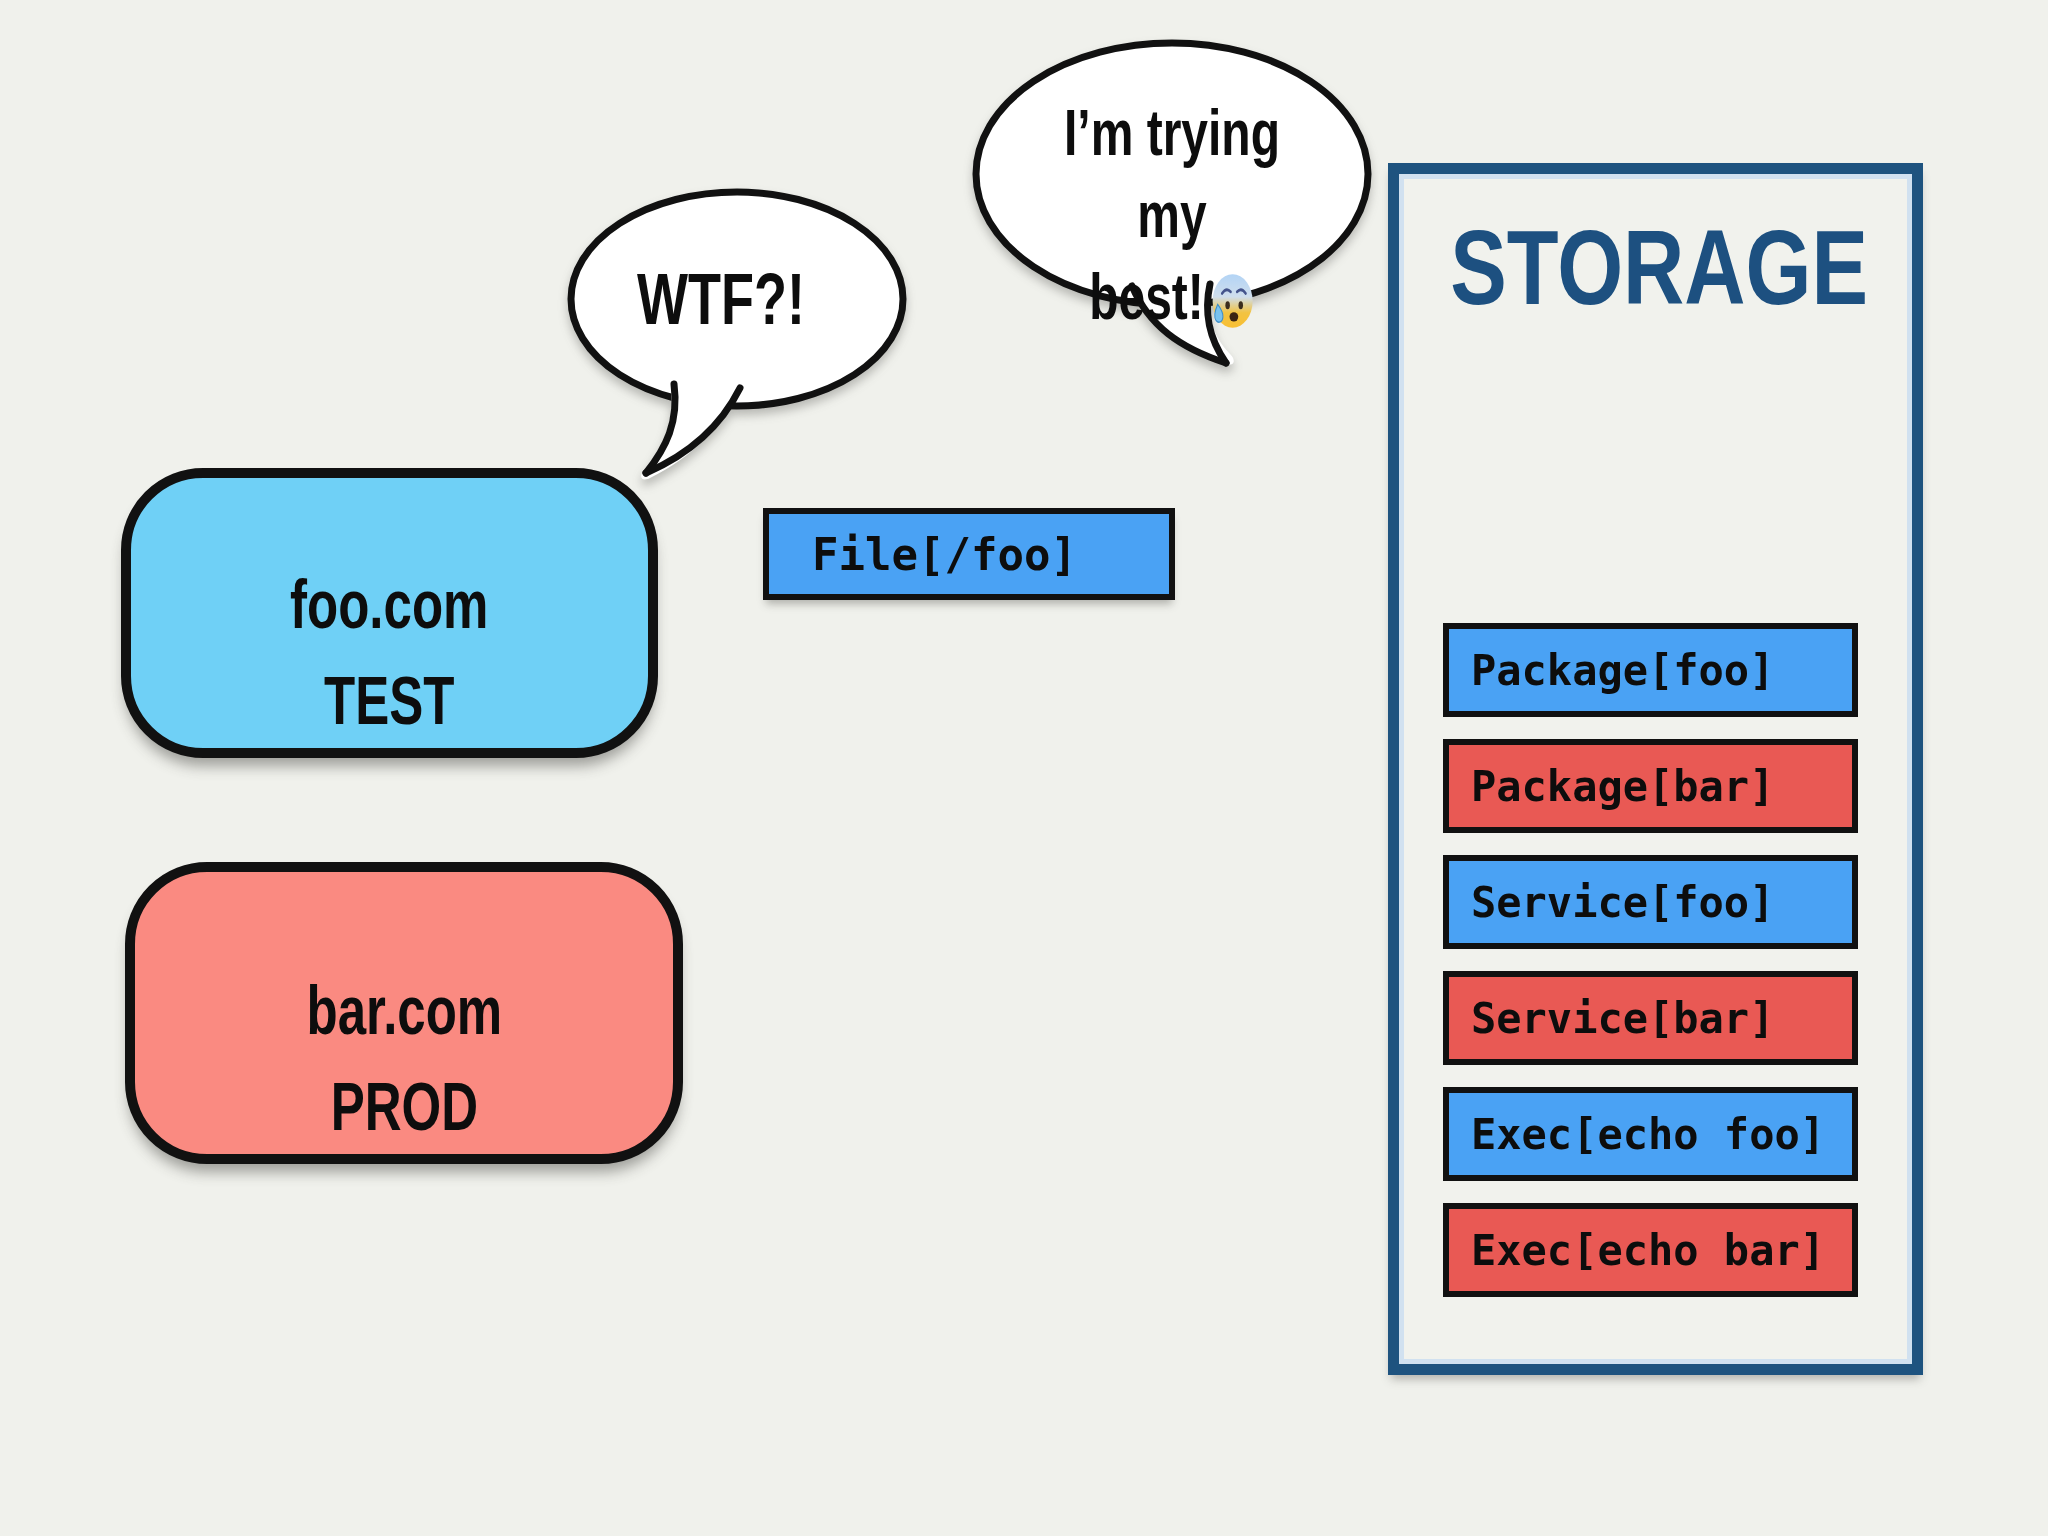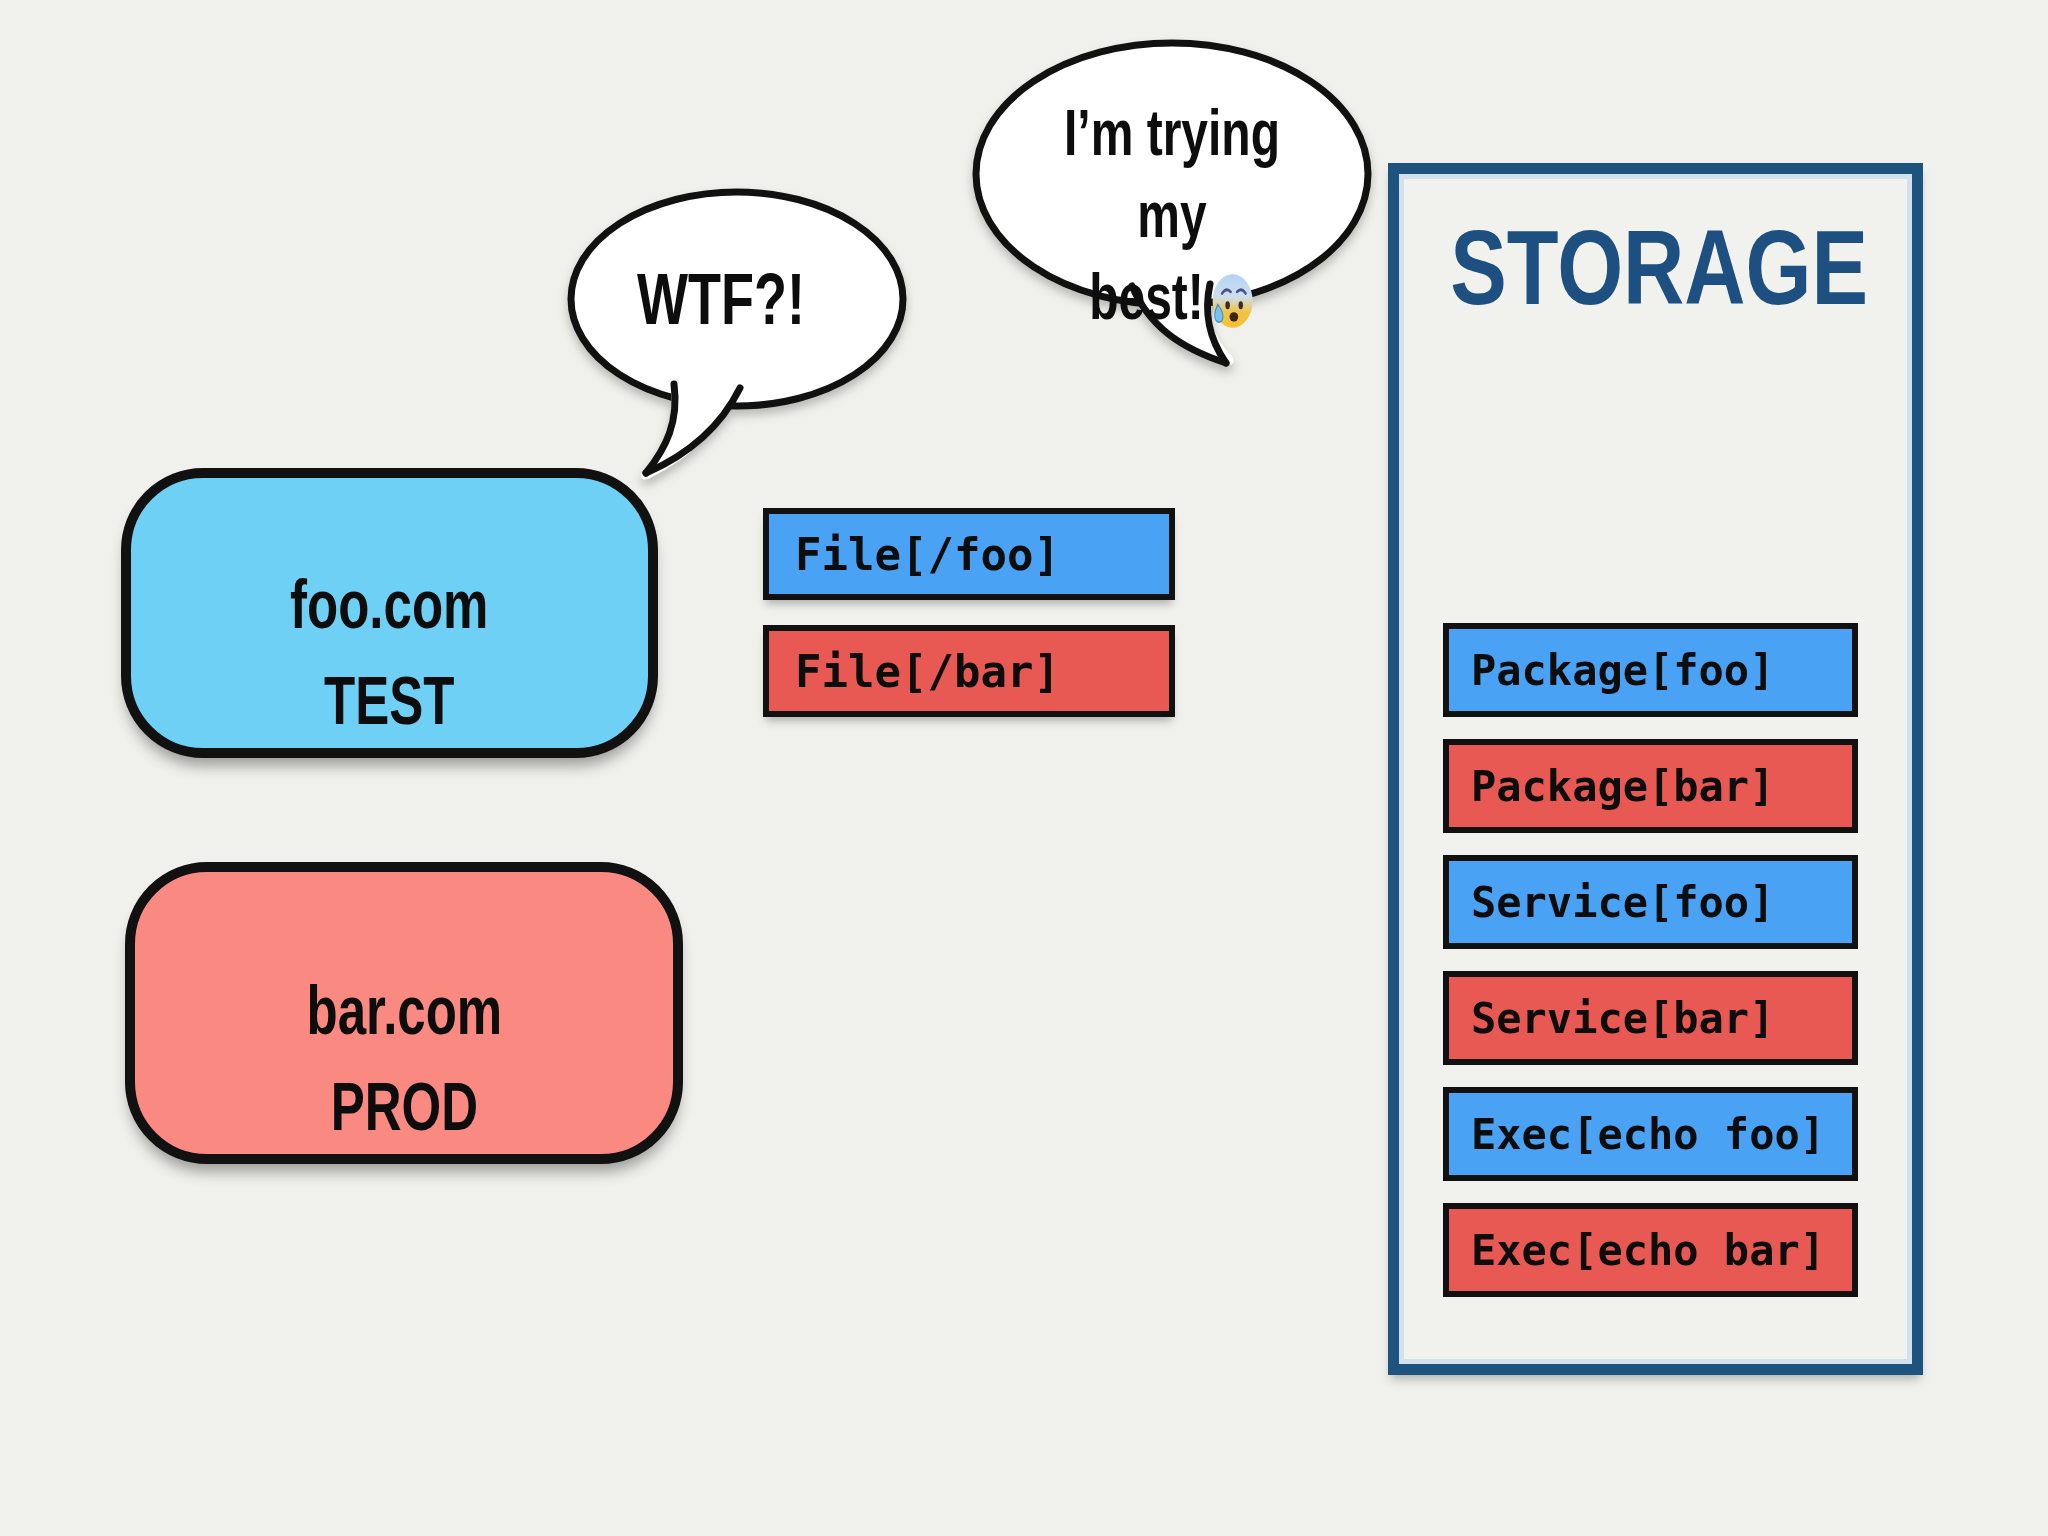--- a/index.html
+++ b/index.html
@@ -13,21 +13,21 @@
     display:flex;align-items:flex-end;justify-content:center;text-align:center;
     font-weight:bold;font-size:68px;line-height:96px;
     box-shadow:0 12px 14px -4px rgba(60,60,55,.45);
   }
   .node-foo{left:121px;top:468px;width:537px;height:290px;background:#6fd0f6;}
   .node-bar{left:125px;top:862px;width:558px;height:302px;background:#fa8a81;}
   .condensed{display:inline-block;transform:scaleX(.75);transform-origin:50% 50%;}
   
   .rbox{
     position:absolute;box-sizing:border-box;border:6px solid #111;
-    display:flex;align-items:center;padding-left:26px;
+    display:flex;align-items:center;padding-left:43px;
     font-family:"DejaVu Sans Mono",monospace;font-weight:bold;font-size:44px;
     box-shadow:0 7px 8px -3px rgba(60,60,55,.35);
   }
   .file-foo{left:763px;top:508px;width:412px;height:92px;}
   .file-bar{left:763px;top:625px;width:412px;height:92px;}
   .blue{background:#4aa2f4;}
   .red{background:#e95954;}
   
   .storage{
     position:absolute;left:1388px;top:163px;width:535px;height:1212px;
@@ -111,23 +111,20 @@
           <ellipse cx="39" cy="55" rx="7" ry="5.6" fill="#3b2412"></ellipse>
           <path d="M 13 40 C 8 49, 6.5 55, 10.5 59.5 C 14.5 63.5, 21 61, 21.5 55 C 22 49.5, 17 44, 13 40 Z" fill="#79c2ef" stroke="#3f8fc9" stroke-width="1.6"></path>
         </svg>
       </span>
     </span>
   </div>
 
   <div class="rbox blue file-foo">
     <span>File[/foo]</span>
   </div>
-  <div class="rbox red file-bar">
-    <span>File[/bar]</span>
-  </div>
 
   <div class="storage">
     <div class="storage-title">STORAGE</div>
     <div class="sitem red  si1">Package[bar]</div>
     <div class="sitem blue si0">Package[foo]</div>
     <div class="sitem blue si2">Service[foo]</div>
     <div class="sitem red  si3">Service[bar]</div>
     <div class="sitem blue si4">Exec[echo foo]</div>
     <div class="sitem red  si5">Exec[echo bar]</div>
   </div>

